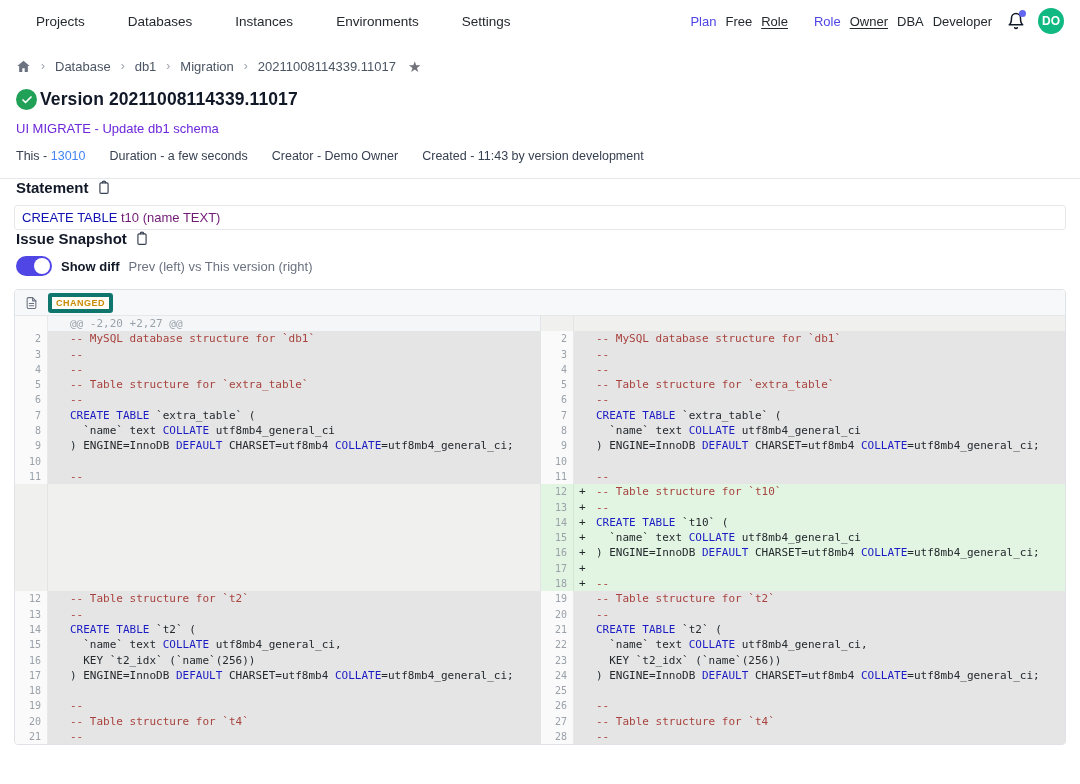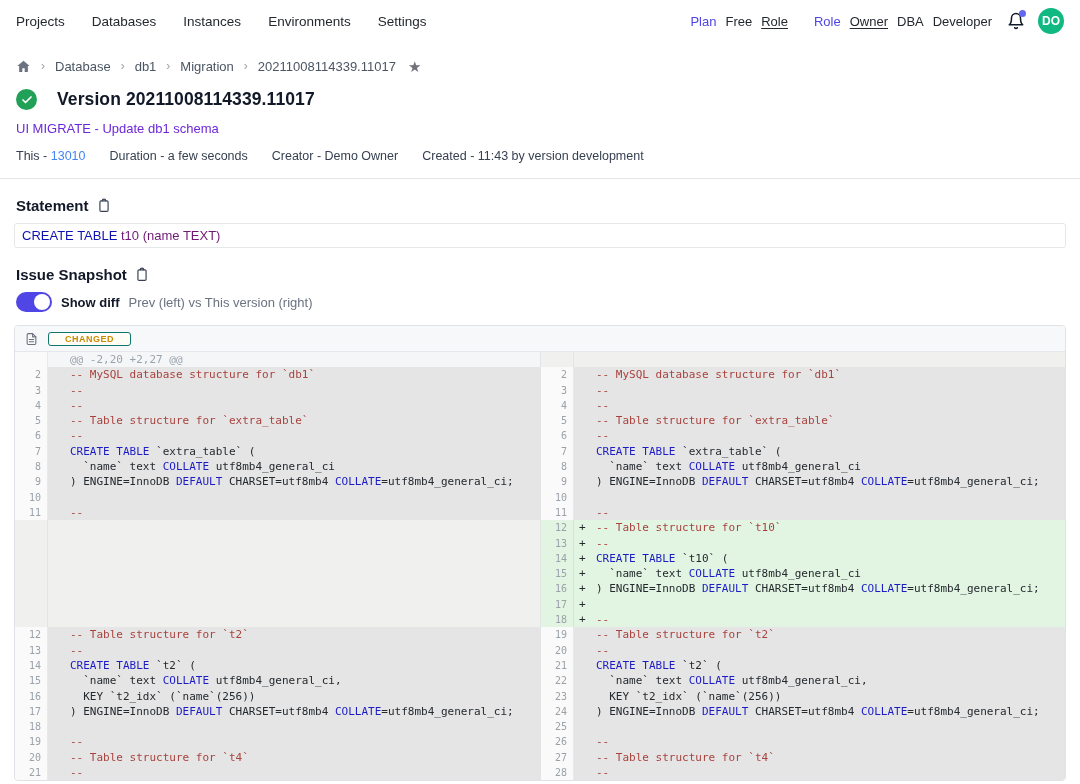--- a/index.html
+++ b/index.html
@@ -1,53 +1,53 @@
 <!DOCTYPE html>
 <html><head>
 <meta charset="utf-8">
 <style>
   * { box-sizing: border-box; margin: 0; padding: 0; }
   html,body { width:1080px; height:784px; background:#fff; overflow:hidden;
               font-family:"Liberation Sans", sans-serif; color:#24292f; }
 
   
   .topnav { height:42px; display:flex; align-items:center; padding:0 16px; }
-  .nav-left { display:flex; gap:27px; }
+  .nav-left { display:flex; gap:43px;margin-left:20px; }
   .nav-item { font-size:13.5px; color:#24292f; cursor:pointer; }
   .nav-right { margin-left:auto; display:flex; align-items:center; gap:9px; font-size:13px; }
   .accent-text { color:#4f46e5; }
   .underlined { text-decoration:underline; text-underline-offset:2px; }
   .nav-gap { width:8px; }
   .bell-wrap { position:relative; margin-left:6px; margin-right:4px; cursor:pointer; }
   .bell-wrap svg { display:block; }
   .bell-dot { position:absolute; top:-2px; right:-1px; width:7px; height:7px; border-radius:50%; background:#6366f1; }
   .avatar { width:26px; height:26px; border-radius:50%; background:#10b981; color:#fff;
             font-size:12px; font-weight:bold; display:flex; align-items:center; justify-content:center; cursor:pointer; }
 
   
   .breadcrumb { display:flex; align-items:center; gap:10px; padding:0 16px; margin-top:16px; height:16px;
                 font-size:13px; color:#4b5563; }
   .crumb { cursor:pointer; }
   .crumb-sep { color:#9ca3af; font-size:12px; }
   .home-icon svg { display:block; }
   .fav-star { color:#71717a; font-size:15px; line-height:1; cursor:pointer; margin-left:2px; }
 
   
-  .title-row { display:flex; align-items:center; gap:20px; padding:0 16px; margin-top:15px; }
+  .title-row { display:flex; align-items:center; gap:3px; padding:0 16px; margin-top:15px; }
   .check-circle { width:21px; height:21px; border-radius:50%; background:#21a157; display:flex;
                   align-items:center; justify-content:center; flex:0 0 21px; }
   .page-title { font-size:17.5px; font-weight:bold; color:#111827; letter-spacing:.1px; }
   .subtitle { padding:0 16px; margin-top:11px; font-size:13px; color:#6d28d9; }
   .meta-row { padding:0 16px; margin-top:13px; font-size:12.5px; color:#374151; display:flex; gap:24px; }
   .meta-item a, .issue-link { color:#4285f4; text-decoration:none; cursor:pointer; }
 
   .divider { border-top:1px solid #e5e7eb; margin-top:15px; }
 
   
-  .section-head { display:flex; align-items:center; gap:8px; padding:0 16px; margin-top:18px; }
+  .section-head { display:flex; align-items:center; gap:8px; padding:0 16px; }
   .section-title { font-size:15px; font-weight:bold; color:#111827; }
   .copy-icon { cursor:pointer; color:#374151; display:flex; }
 
   
   .stmt-box { margin:9px 14px 0; border:1px solid #e5e7eb; border-radius:3px; padding:4px 7px;
               font-size:13px; background:#fff; }
   .stmt-kw { color:#0f12b0; }
   .stmt-rest { color:#701a75; }
 
   
@@ -55,22 +55,22 @@
   .toggle { width:36px; height:20px; border-radius:10px; background:#5046e5; position:relative; cursor:pointer; flex:0 0 36px; }
   .toggle-knob { position:absolute; top:2px; right:2px; width:16px; height:16px; border-radius:50%; background:#fff; }
   .toggle-label { font-size:13px; font-weight:bold; color:#111827; }
   .toggle-hint { font-size:13px; color:#6b7280; }
 
   
   .diff-panel { margin:13px 14px 0; border:1px solid #dfe2e6; border-radius:4px; overflow:hidden; }
   .diff-header { height:26px; background:#f7f8fa; border-bottom:1px solid #e5e7eb; display:flex;
                  align-items:center; gap:10px; padding:0 10px; }
   .file-icon { color:#6b7280; display:flex; }
-  .status-badge { font-size:9px; letter-spacing:.5px; color:#ca8a04; border:1px solid #0f766e;
-                  border-radius:3px; padding:1px 16px; background:#fffdf5; font-weight:bold; }
+  .status-badge { font-size:9px; letter-spacing:.5px; color:#ca8a04; border:4px solid #0f766e;
+                  border-radius:3px; padding:1px 4px; background:#fffdf5; font-weight:bold; }
   .diff-body { display:flex; background:#e5e5e5; }
   .d-side { width:50%; overflow:hidden; }
   .d-side.right { border-left:1px solid #e2e4e7; }
 
   .d-row { display:flex; height:15.3px; line-height:15.4px;
            font-family:"DejaVu Sans Mono", monospace; font-size:11px; }
   .d-num { flex:0 0 33px; text-align:right; padding-right:6px; color:#9aa1a9; background:#fafafa;
            border-right:1px solid #e7e9eb; font-size:10px; }
   .d-mark { flex:0 0 16px; padding-left:5px; color:#24292e; }
   .d-code { flex:1; white-space:pre; overflow:hidden; padding-left:6px; }

